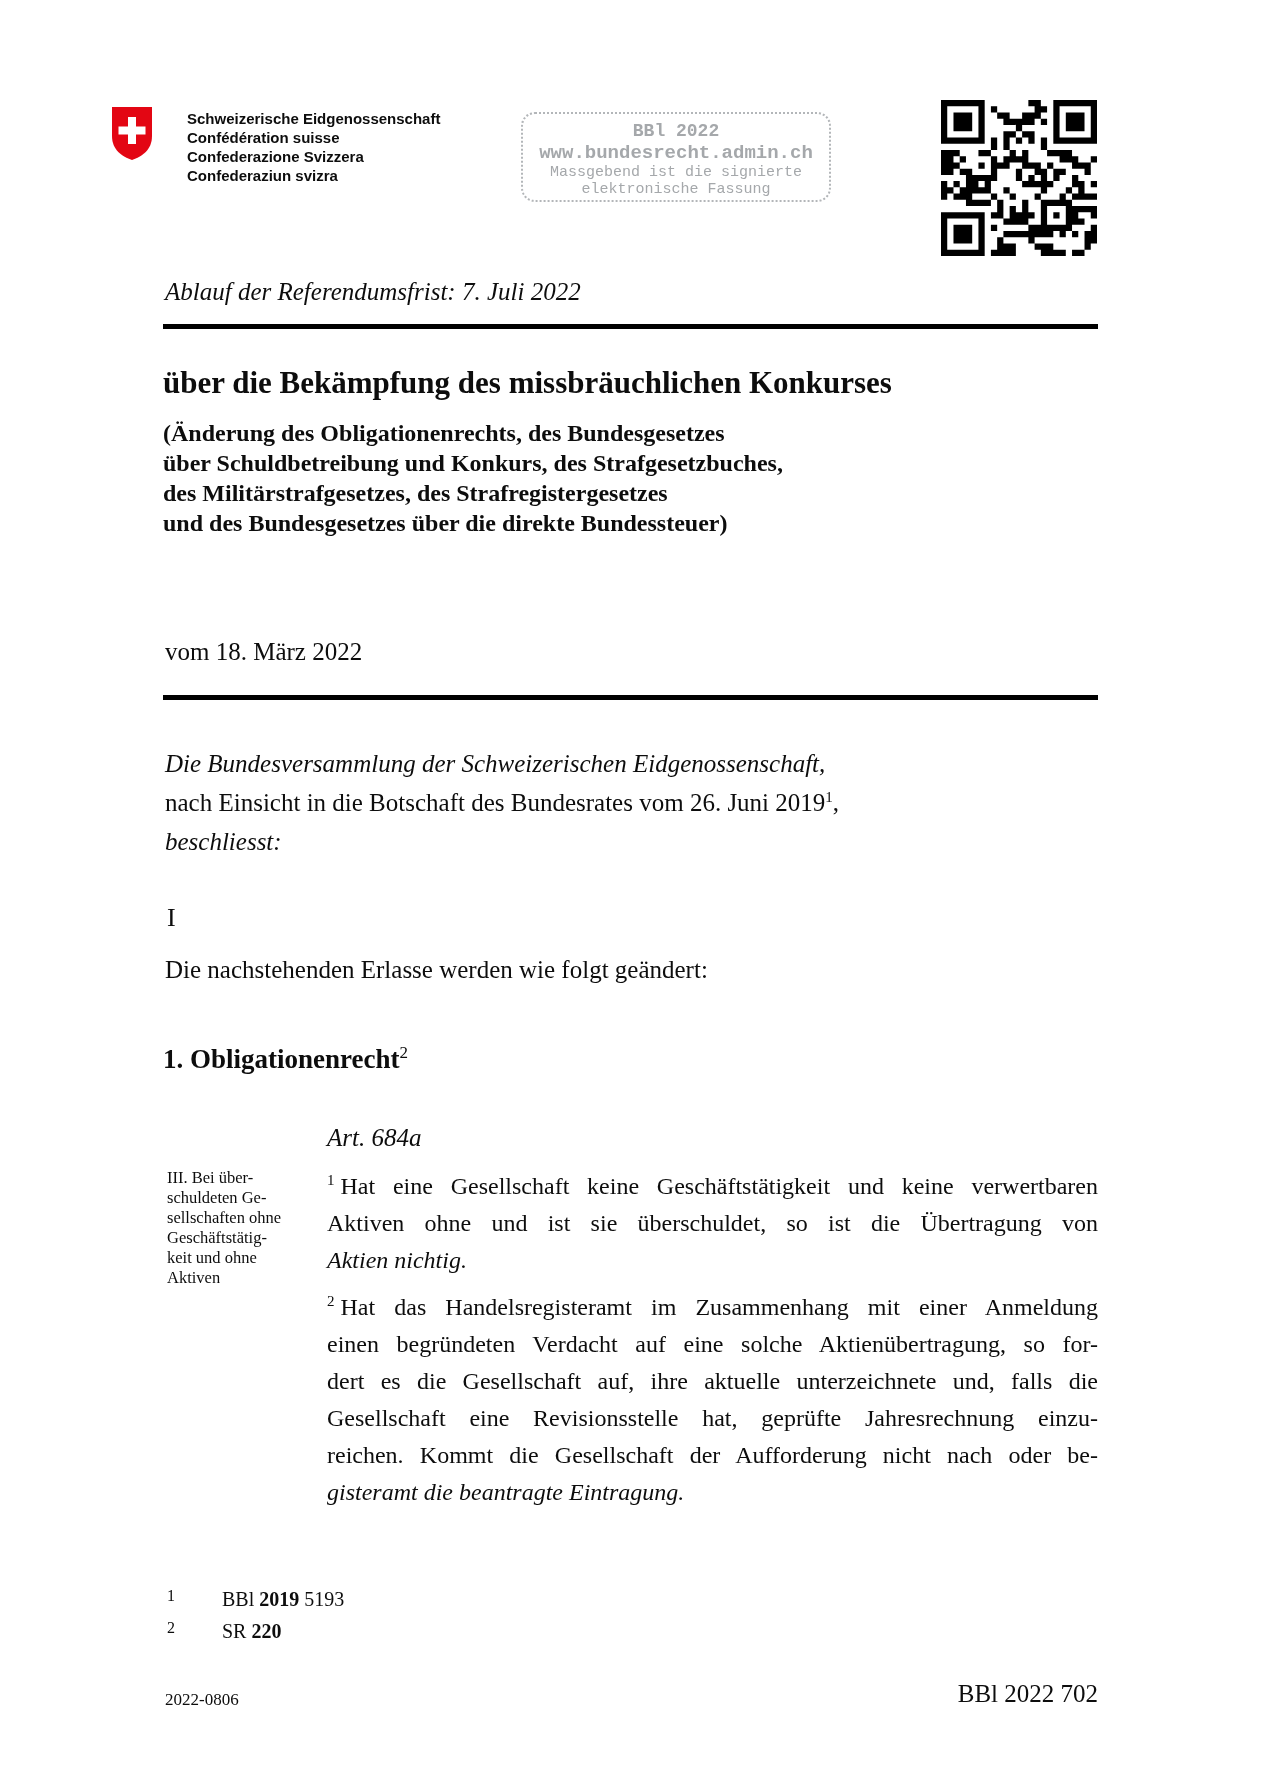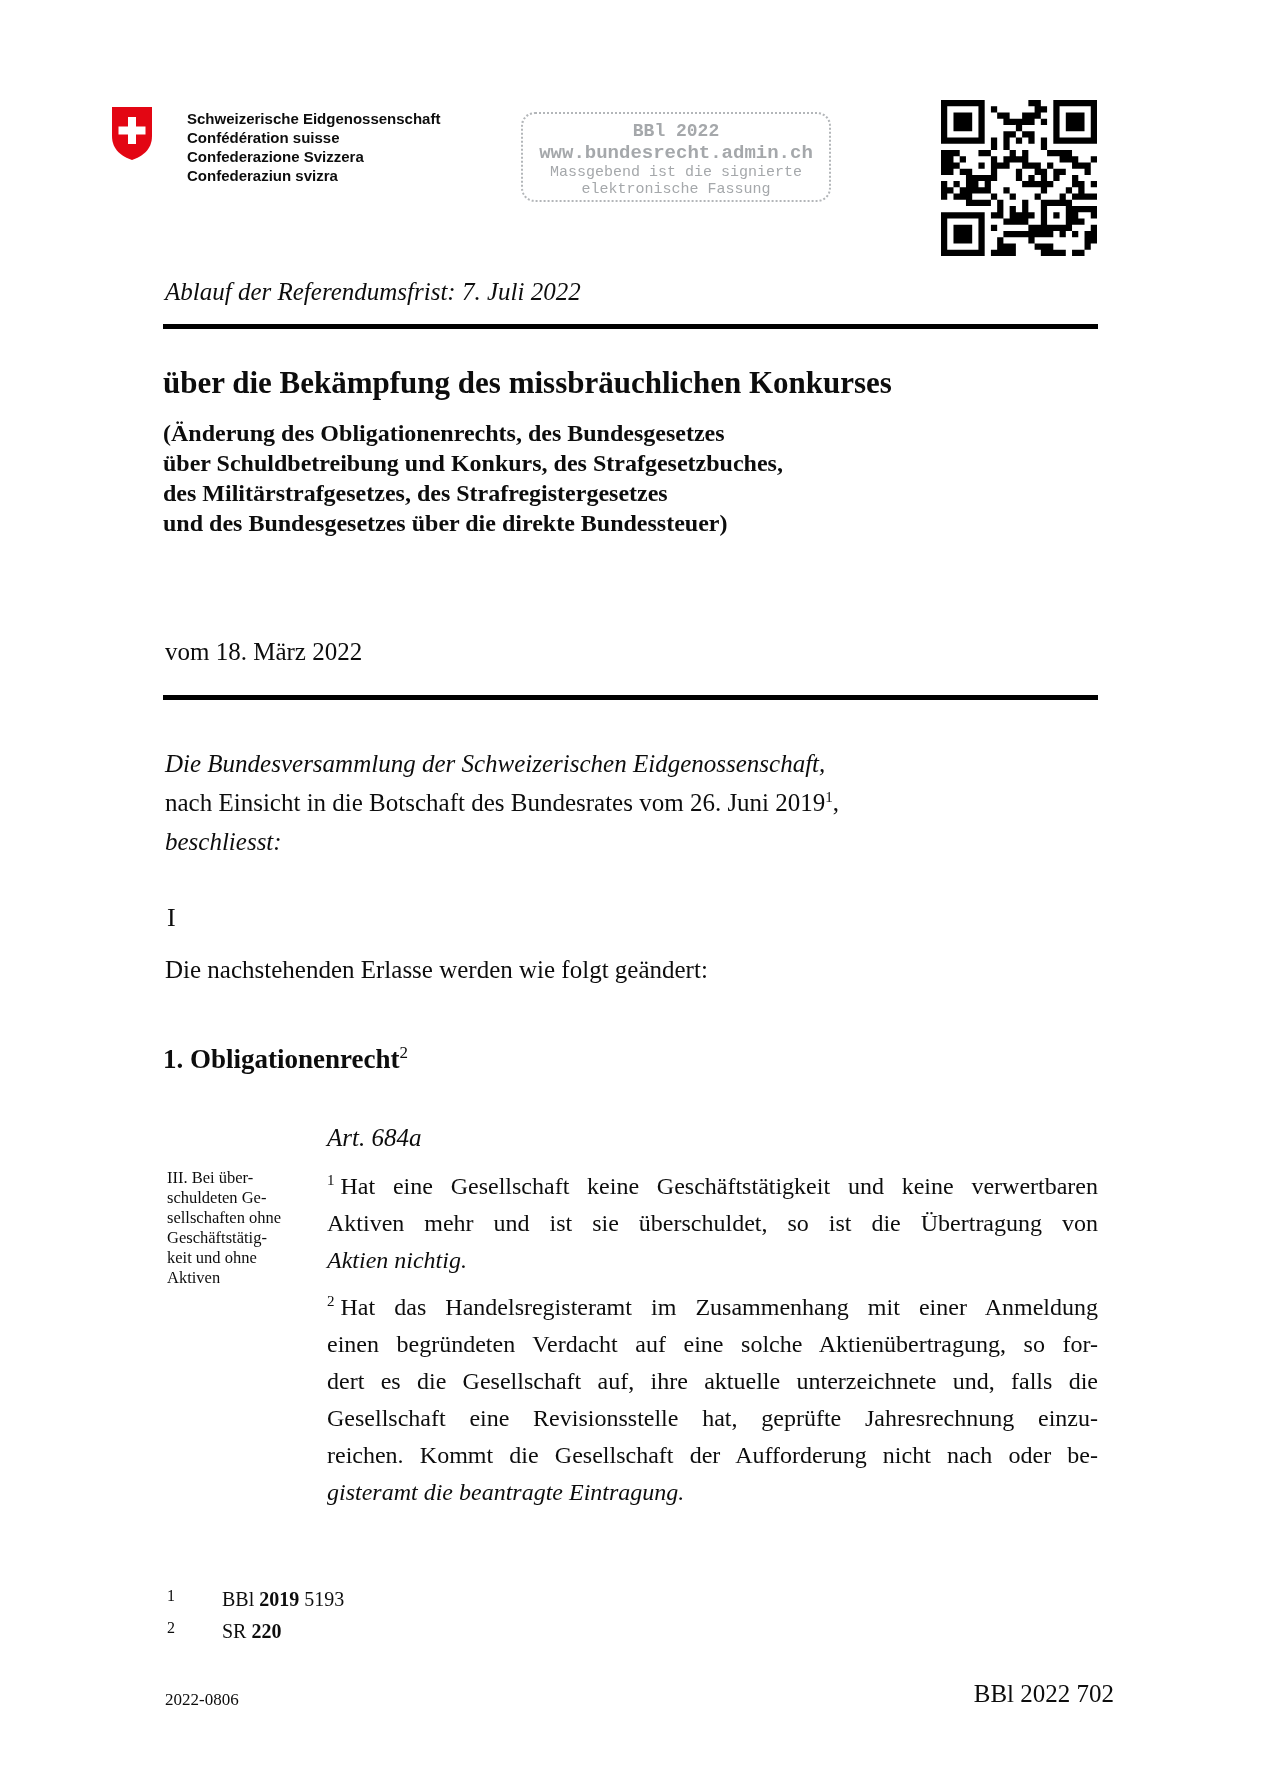--- a/index.html
+++ b/index.html
@@ -57,21 +57,21 @@
   .para{line-height:37px;margin-bottom:10px;}
   .para sup{font-size:15px;line-height:0;margin-right:6px;}
   .jline{text-align:justify;text-align-last:justify;}
   .jline.last{text-align:justify;text-align-last:auto;font-style:italic;}
   
   .footnotes{position:absolute;left:167px;top:1583px;font-size:20px;line-height:32px;}
   .fn-row{display:flex;}
   .fn-marker{width:55px;font-size:16px;position:relative;top:-3px;}
   .fn-text b{font-weight:bold;}
   .footer-left{position:absolute;left:165px;top:1690px;font-size:17px;}
-  .footer-right{position:absolute;right:148px;top:1680px;font-size:25px;}
+  .footer-right{position:absolute;right:164px;top:1680px;font-size:25px;}
 </style>
 </head>
 <body>
 
 <div class="page">
 
   <div class="logo-block">
     <div class="logo-shield">
       <svg width="44" height="56" viewBox="0 0 44 56" aria-hidden="true">
         <path d="M2,1 H42 V30 C42,44 32,50.5 22,54 C12,50.5 2,44 2,30 Z" fill="#e30613"></path>
@@ -136,21 +136,21 @@
     <div>Geschäftstätig-</div>
     <div>keit und ohne</div>
     <div>Aktiven</div>
   </div>
 
   <div class="article">
     <div class="art-heading">Art. 684a</div>
 
     <div class="para">
       <div class="jline"><sup>1</sup><span>Hat eine Gesellschaft keine Geschäftstätigkeit und keine verwertbaren</span></div>
-      <div class="jline">Aktiven mehr und ist sie überschuldet, so ist die Übertragung von</div>
+      <div class="jline">Aktiven ohne und ist sie überschuldet, so ist die Übertragung von</div>
       <div class="jline last">Aktien nichtig.</div>
     </div>
 
     <div class="para">
       <div class="jline"><sup>2</sup><span>Hat das Handelsregisteramt im Zusammenhang mit einer Anmeldung</span></div>
       <div class="jline">einen begründeten Verdacht auf eine solche Aktienübertragung, so for-</div>
       <div class="jline">dert es die Gesellschaft auf, ihre aktuelle unterzeichnete und, falls die</div>
       <div class="jline">Gesellschaft eine Revisionsstelle hat, geprüfte Jahresrechnung einzu-</div>
       <div class="jline">reichen. Kommt die Gesellschaft der Aufforderung nicht nach oder be-</div>
       <div class="jline last">gisteramt die beantragte Eintragung.</div>

